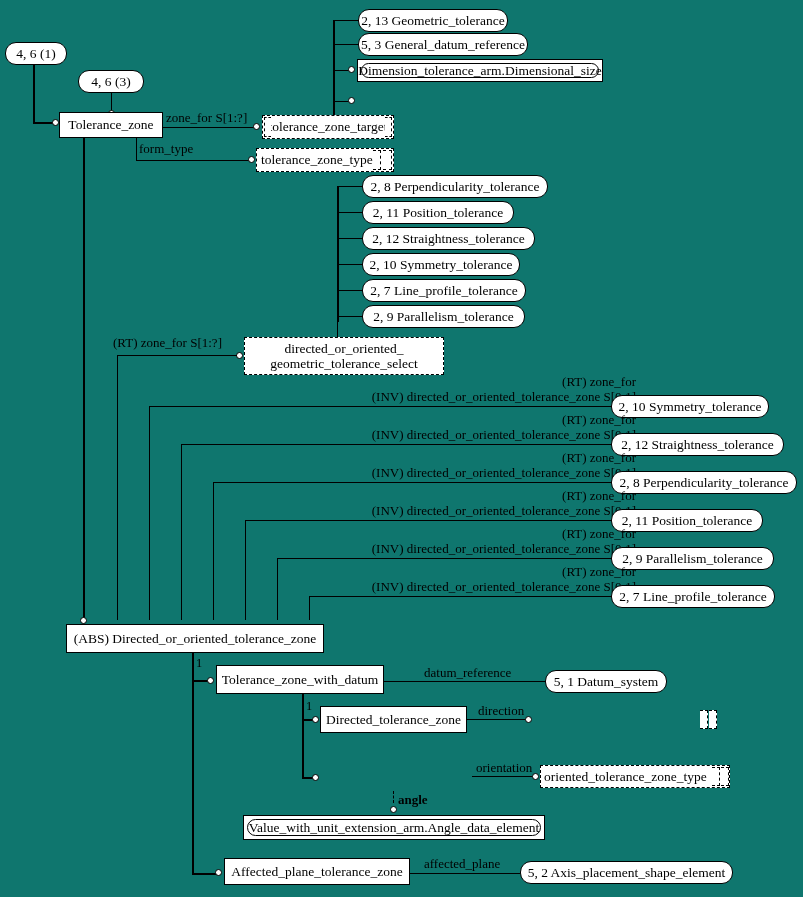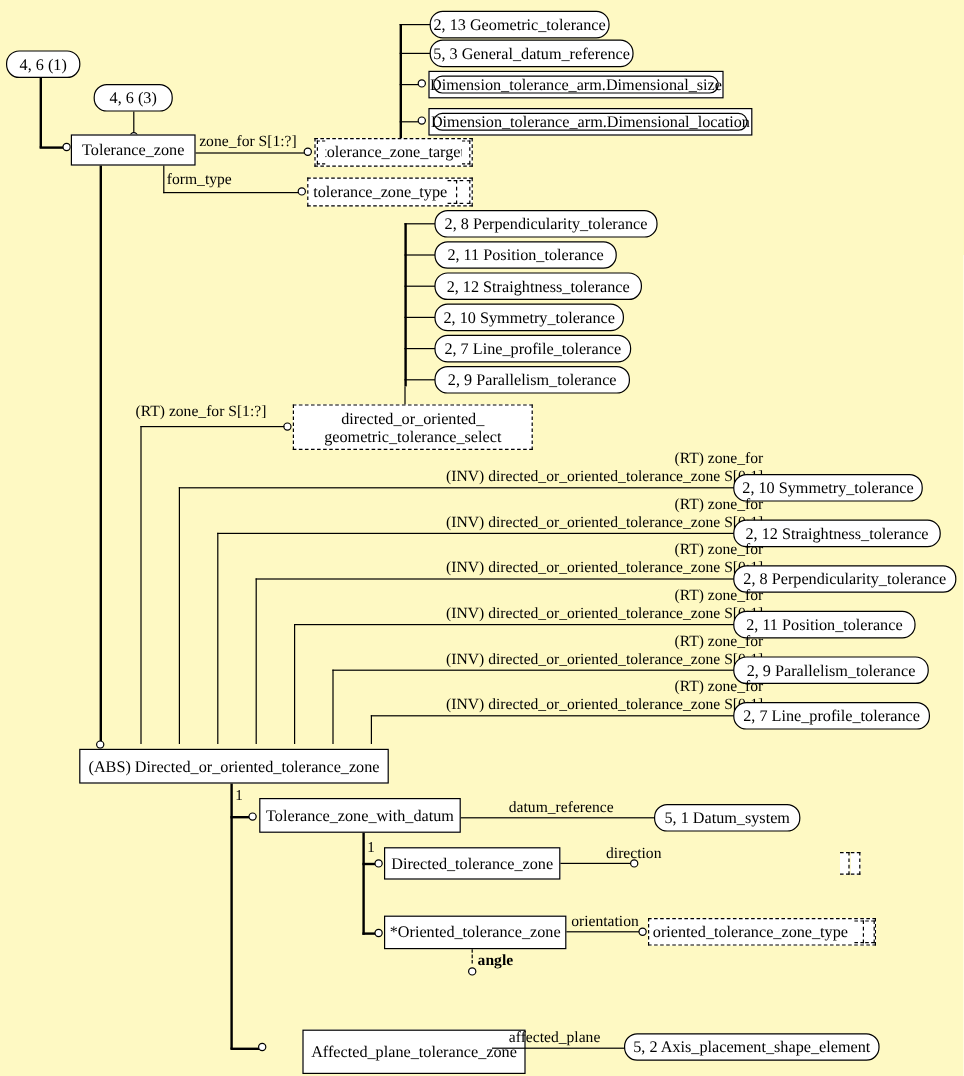--- a/index.html
+++ b/index.html
@@ -1,17 +1,17 @@
 <!DOCTYPE html>
 <html><head>
 <meta charset="utf-8">
 <style>
   html,body{margin:0;padding:0;background:#ffffff;}
   body{font-family:"Liberation Serif", serif;}
-  #canvas{position:relative;width:803px;height:897px;background:#fef9c3;overflow:hidden;}
+  #canvas{position:relative;width:803px;height:897px;background:#0f766e;overflow:hidden;}
 
   
   .ln{position:absolute;background:#000;}
   .h{height:1px;}
   .v{width:1px;}
   .h2{height:2px;}
   .v2{width:2px;}
 
   
   .ebox{position:absolute;border:1px solid #000;background:#fff;
@@ -69,25 +69,20 @@
   <div class="ln h" style="left:333px;top:70px;width:17px;"></div>
   <div class="circ" style="left:348px;top:66px;"></div>
   <div class="boxoval" style="left:357px;top:59px;width:246px;height:23px;">
     <div class="inner">
         <span>Dimension_tolerance_arm.Dimensional_size</span>
       </div>
   </div>
 
   <div class="ln h" style="left:333px;top:101px;width:17px;"></div>
   <div class="circ" style="left:348px;top:97px;"></div>
-  <div class="boxoval" style="left:357px;top:90px;width:270px;height:23px;">
-    <div class="inner">
-        <span>Dimension_tolerance_arm.Dimensional_location</span>
-      </div>
-  </div>
 
   <div class="oval" style="left:5px;top:42px;width:62px;height:23px;">
     <span>4, 6 (1)</span>
   </div>
 
   <div class="ln v2" style="left:33px;top:65px;height:58px;"></div>
   <div class="ln h2" style="left:33px;top:122px;width:20px;"></div>
   <div class="circ" style="left:52px;top:119px;"></div>
 
   <div class="oval" style="left:78px;top:70px;width:66px;height:23px;text-align:right;">
@@ -235,48 +230,50 @@
 
   <div class="ln v2" style="left:302px;top:694px;height:85px;"></div>
 
   <div class="num" style="left:306px;top:700px;">1</div>
   <div class="ln h2" style="left:302px;top:719px;width:12px;"></div>
   <div class="circ" style="left:312px;top:716px;"></div>
   <div class="ebox" style="left:320px;top:706px;width:147px;height:27px;">
     <span>Directed_tolerance_zone</span>
   </div>
 
-  <div class="lbl" style="left:478px;top:704px;margin-left:27px;">direction</div>
+  <div class="lbl" style="left:478px;top:704px;">direction</div>
   <div class="ln h" style="left:467px;top:719px;width:60px;"></div>
   <div class="circ" style="left:525px;top:716px;"></div>
   <div class="dstub" style="left:700px;top:710px;width:8px;height:19px;border-left:none;"></div>
   <div class="dstub" style="left:709px;top:710px;width:8px;height:19px;border-left:none;"></div>
 
   <div class="ln h2" style="left:302px;top:777px;width:12px;"></div>
   <div class="circ" style="left:312px;top:774px;"></div>
-  <div class="ebox" style="left:320px;top:763px;width:152px;height:28px;">
-    <span>*Oriented_tolerance_zone</span>
-  </div>
 
   <div class="lbl" style="left:476px;top:761px;">orientation</div>
   <div class="ln h" style="left:472px;top:776px;width:62px;"></div>
   <div class="circ" style="left:532px;top:773px;"></div>
   <div class="dbox" style="left:540px;top:765px;width:190px;height:23px;justify-content:flex-start;padding-left:3px;">
     <span>oriented_tolerance_zone_type</span>
   </div>
   <div class="dstub" style="left:712px;top:767px;width:8px;height:19px;border-left:none;"></div>
   <div class="dstub" style="left:721px;top:767px;width:8px;height:19px;border-left:none;"></div>
 
   <div class="ln v" style="left:393px;top:791px;height:12px;border-left:1px dashed #000;background:none;width:0;"></div>
   <div class="lbl" style="left:398px;top:793px;font-weight:bold;">angle</div>
   <div class="circ" style="left:390px;top:806px;"></div>
+  <div class="boxoval" style="left:243px;top:815px;width:302px;height:25px;">
+    <div class="inner">
+        <span>Value_with_unit_extension_arm.Angle_data_element</span>
+      </div>
+  </div>
 
   <div class="ln h2" style="left:192px;top:873px;width:25px;"></div>
   <div class="circ" style="left:215px;top:869px;"></div>
-  <div class="ebox" style="left:224px;top:858px;width:186px;height:37px;margin-left:28px;">
+  <div class="ebox" style="left:224px;top:858px;width:186px;height:27px;">
     <span>Affected_plane_tolerance_zone</span>
   </div>
 
   <div class="lbl" style="left:424px;top:857px;">affected_plane</div>
   <div class="ln h" style="left:410px;top:873px;width:111px;"></div>
   <div class="oval" style="left:520px;top:861px;width:213px;height:23px;">
     <span>5, 2 Axis_placement_shape_element</span>
   </div>
 
 </div>

